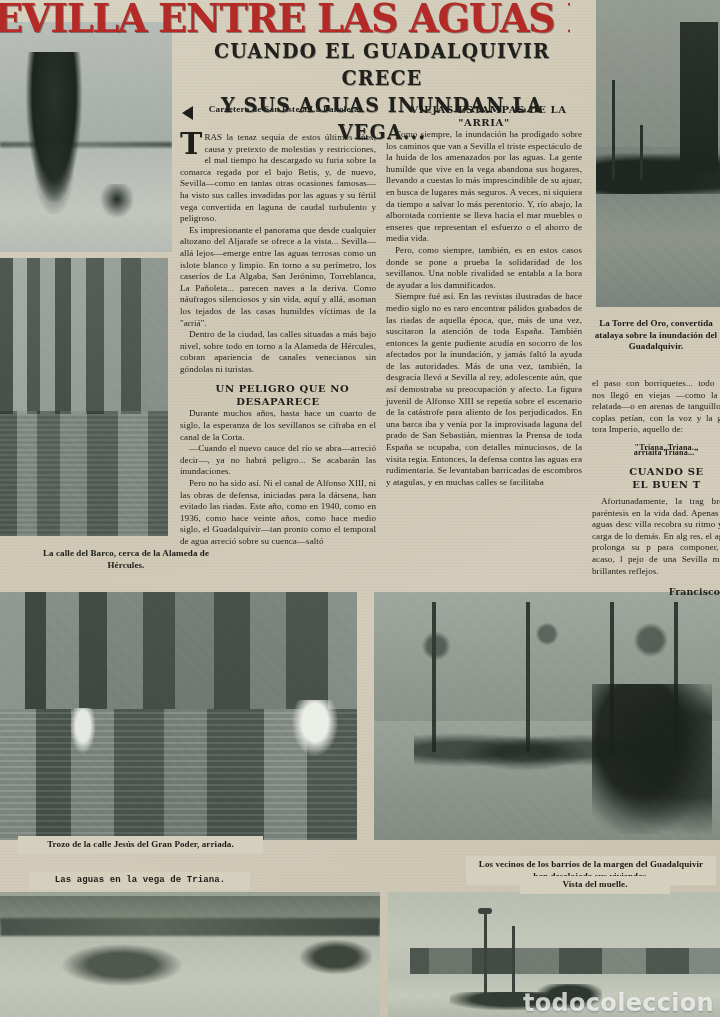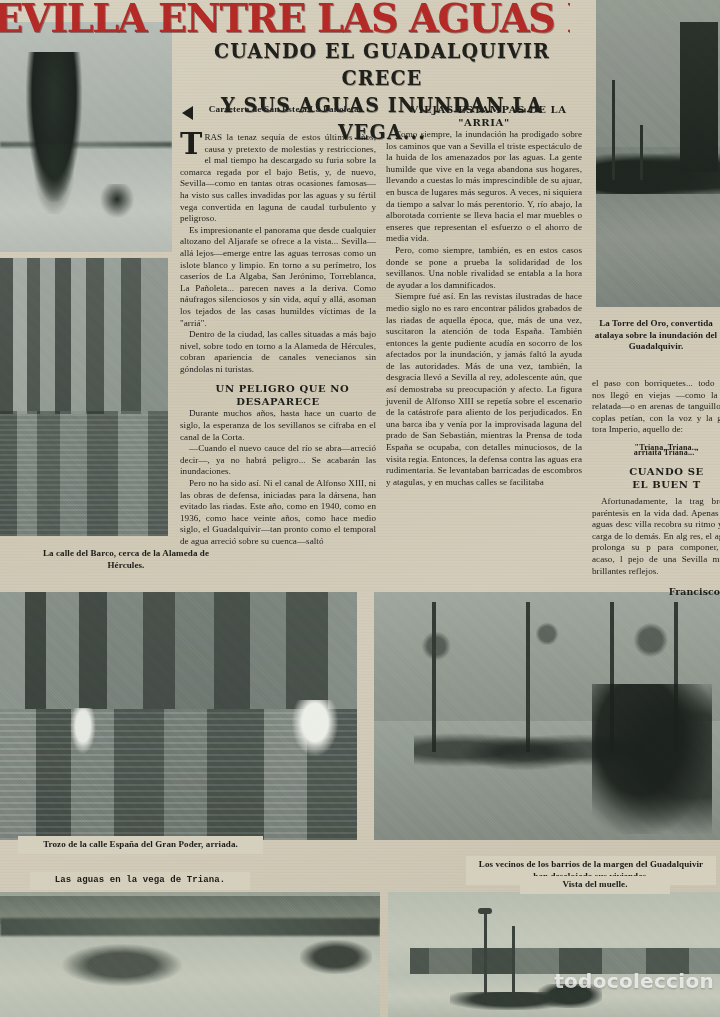--- a/index.html
+++ b/index.html
@@ -295,23 +295,23 @@
   .caption.boxed { background: #d5cfbd; padding: 3px 5px; }
 
   #cap-calle-barco { left: 0px; top: 548px; width: 172px; margin-left: 40px; }
   #cap-torre { left: 592px; top: 318px; width: 128px; overflow:hidden; }
   #cap-gran-poder { left: 18px; top: 836px; width: 245px; }
   #cap-vega { left: 30px; top: 872px; width: 220px; font-family: Liberation Mono, monospace; }
   #cap-vecinos { left: 466px; top: 836px; width: 250px; margin-top: 20px; }
   #cap-muelle { left: 520px; top: 876px; width: 150px; }
 
   .watermark {
-    position:absolute; right: 6px; bottom: 24px;
+    position:absolute; right: 6px; bottom: 0;
     font-family: "DejaVu Sans", sans-serif;
-    font-size: 20px; font-weight: bold; letter-spacing: .3px;
+    font-size: 24px; font-weight: bold; letter-spacing: .3px;
     color: rgba(255,255,255,0.75);
     text-shadow: 0 1px 2px rgba(0,0,0,0.25);
   }
 </style>
 </head>
 <body>
 
 <div class="page">
 
   <div class="photo" id="photo-horseman">
@@ -423,20 +423,20 @@
     <p class="verse">"Triana, Triana...</p>
     <p class="verse" style="margin-top:-6px">arriaita Triana..."</p>
     <p class="sec-head" style="margin-bottom:0">CUANDO SE</p>
     <p class="sec-head" style="margin-top:0;margin-bottom:5px">EL BUEN T</p>
     <p>Afortunadamente, la trag breve paréntesis en la vida dad. Apenas las aguas desc villa recobra su ritmo y el carga de lo demás. En alg res, el agua prolonga su p para componer, al acaso, l pejo de una Sevilla multi brillantes reflejos.</p>
     <p class="byline">Francisco N</p>
   </div>
 
   <div class="caption" id="cap-calle-barco">La calle del Barco, cerca de la Alameda de Hércules.</div>
   <div class="caption" id="cap-torre">La Torre del Oro, convertida atalaya sobre la inundación del Guadalquivir.</div>
-  <div class="caption boxed" id="cap-gran-poder">Trozo de la calle España del Gran Poder, arriada.</div>
+  <div class="caption boxed" id="cap-gran-poder">Trozo de la calle Jesús del Gran Poder, arriada.</div>
   <div class="caption boxed" id="cap-vega">Las aguas en la vega de Triana.</div>
   <div class="caption boxed" id="cap-vecinos">Los vecinos de los barrios de la margen del Guadalquivir han desalojado sus viviendas.</div>
   <div class="caption boxed" id="cap-muelle">Vista del muelle.</div>
 
   <div class="watermark">todocoleccion</div>
 
 </div>
 
 </body></html>

